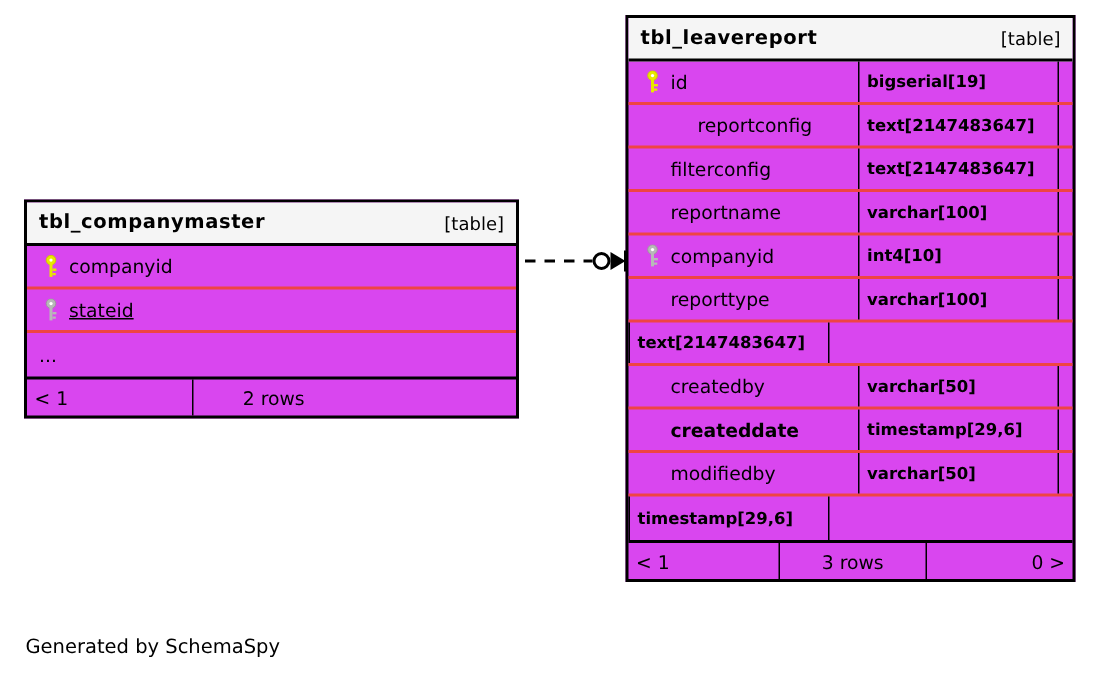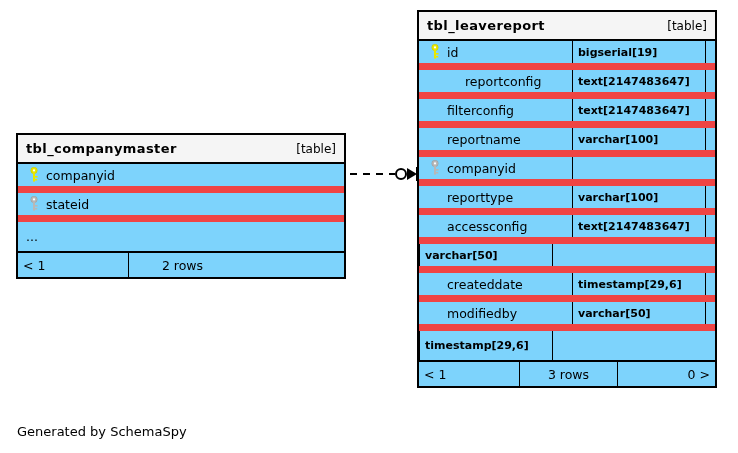--- a/index.html
+++ b/index.html
@@ -14,21 +14,21 @@
     overflow: hidden;
     font-family: "DejaVu Sans", sans-serif;
     color: #000000;
   }
 
   
   .entity {
     position: absolute;
     box-sizing: border-box;
     border: 2px solid #000000;
-    background: #7dd3fc;
+    background: #d946ef;
   }
   .entity-header {
     display: flex;
     align-items: center;
     justify-content: space-between;
     background: #f5f5f5;
     border-bottom: 2px solid #000000;
     box-sizing: border-box;
     padding: 0 8px;
     height: 29px;
@@ -44,21 +44,21 @@
     white-space: nowrap;
   }
 
   .rows {
     display: block;
   }
   .row {
     display: flex;
     height: 29px;
     box-sizing: border-box;
-    border-bottom: 7px solid #ef4444;
+    border-bottom: 2px solid #ef4444;
   }
   .row:last-child {
     border-bottom: none;
   }
   .cell-name {
     display: flex;
     align-items: center;
     box-sizing: border-box;
     padding-left: 6px;
     font-size: 12.5px;
@@ -163,21 +163,21 @@
             <rect x="3" y="5.6" width="2" height="9" fill="#e8e800"></rect>
             <rect x="5" y="9" width="2.6" height="1.6" fill="#e8e800"></rect>
             <rect x="5" y="12" width="2.2" height="1.5" fill="#e8e800"></rect>
           </svg>
         </span>
         <span class="colname">companyid</span>
       </div>
     </div>
 
     <div class="row">
-      <div class="cell-name" style="width:362px;">
+      <div class="cell-name" style="width:362px;text-decoration:underline;">
         <span class="keyslot">
           <svg width="9" height="16" viewBox="0 0 9 16" aria-hidden="true">
             <circle cx="4" cy="3.4" r="3.2" fill="#b8b8b8" stroke="#9a9a9a" stroke-width="0.6"></circle>
             <circle cx="4" cy="3.4" r="1.1" fill="#ffffff"></circle>
             <rect x="3" y="5.6" width="2" height="9" fill="#b8b8b8"></rect>
             <rect x="5" y="9" width="2.6" height="1.6" fill="#b8b8b8"></rect>
             <rect x="5" y="12" width="2.2" height="1.5" fill="#b8b8b8"></rect>
           </svg>
         </span>
         <span class="colname">stateid</span>
@@ -254,48 +254,49 @@
           <svg width="9" height="16" viewBox="0 0 9 16" aria-hidden="true">
             <circle cx="4" cy="3.4" r="3.2" fill="#b8b8b8" stroke="#9a9a9a" stroke-width="0.6"></circle>
             <circle cx="4" cy="3.4" r="1.1" fill="#ffffff"></circle>
             <rect x="3" y="5.6" width="2" height="9" fill="#b8b8b8"></rect>
             <rect x="5" y="9" width="2.6" height="1.6" fill="#b8b8b8"></rect>
             <rect x="5" y="12" width="2.2" height="1.5" fill="#b8b8b8"></rect>
           </svg>
         </span>
         <span class="colname">companyid</span>
       </div>
+      <div class="cell-type" style="width:133px;">int4[10]</div>
       <div class="cell-flag" style="width:10px;"></div>
     </div>
 
     <div class="row">
       <div class="cell-name" style="width:153px;">
         <span class="keyslot"></span>
         <span class="colname">reporttype</span>
       </div>
       <div class="cell-type" style="width:133px;">varchar[100]</div>
       <div class="cell-flag" style="width:10px;"></div>
     </div>
 
     <div class="row">
-      <div class="cell-name" style="width:153px;">
-        <span class="keyslot"></span>
-        <span class="colname">accessconfig</span>
-      </div>
       <div class="cell-type" style="width:133px;">text[2147483647]</div>
       <div class="cell-flag" style="width:10px;"></div>
     </div>
 
     <div class="row">
+      <div class="cell-name" style="width:153px;">
+        <span class="keyslot"></span>
+        <span class="colname">createdby</span>
+      </div>
       <div class="cell-type" style="width:133px;">varchar[50]</div>
       <div class="cell-flag" style="width:10px;"></div>
     </div>
 
     <div class="row">
-      <div class="cell-name" style="width:153px;">
+      <div class="cell-name" style="width:153px;font-weight:bold;">
         <span class="keyslot"></span>
         <span class="colname">createddate</span>
       </div>
       <div class="cell-type" style="width:133px;">timestamp[29,6]</div>
       <div class="cell-flag" style="width:10px;"></div>
     </div>
 
     <div class="row">
       <div class="cell-name" style="width:153px;">
         <span class="keyslot"></span>

